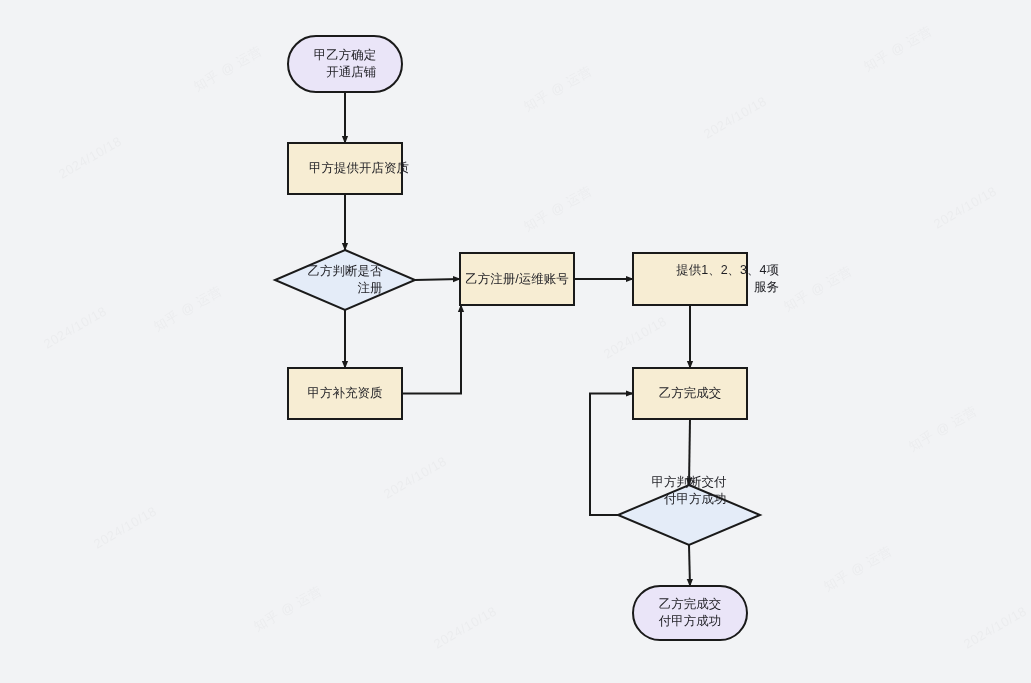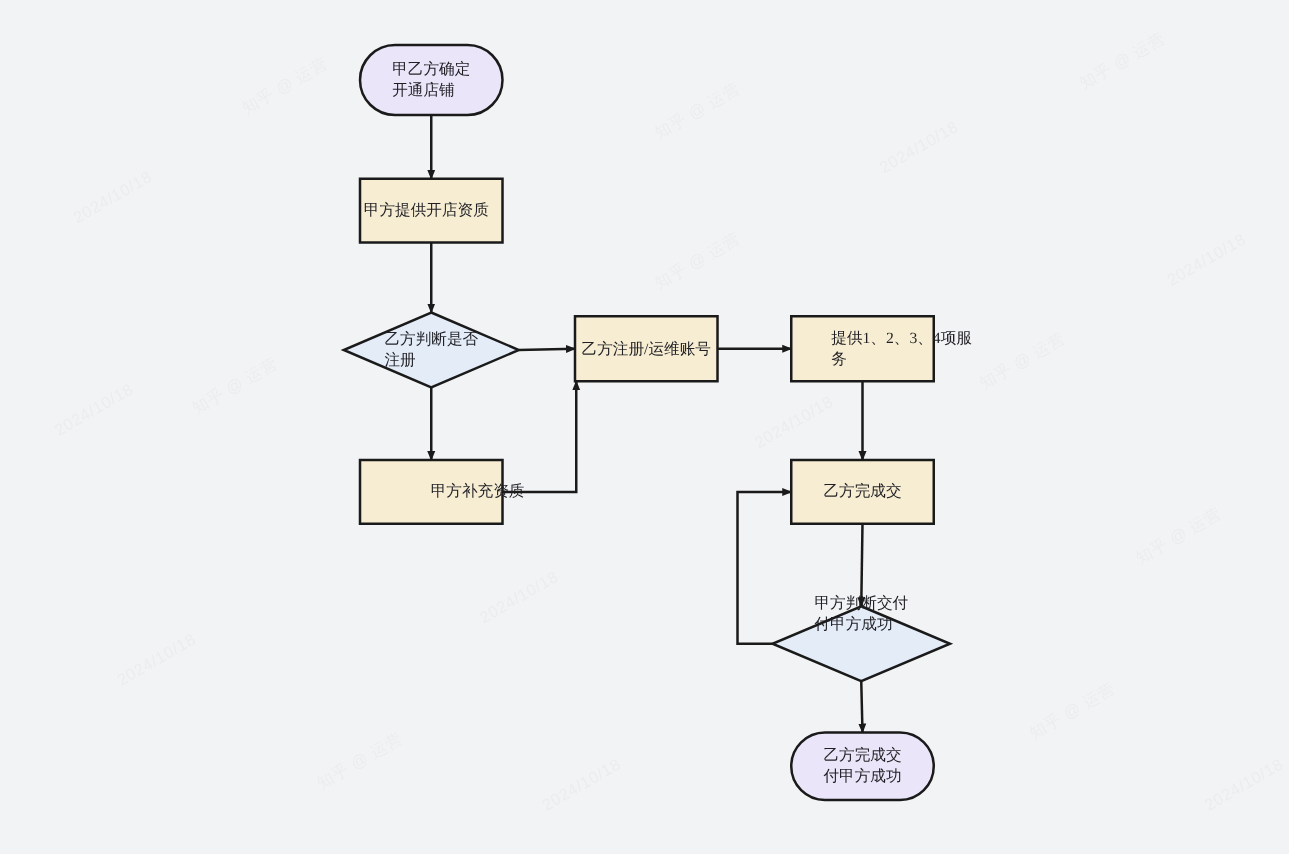--- a/index.html
+++ b/index.html
@@ -30,26 +30,26 @@
     white-space: nowrap;
     pointer-events: none;
     user-select: none;
     letter-spacing: 0.5px;
   }
   .node-label {
     position: absolute;
     display: flex;
     align-items: center;
     justify-content: center;
-    text-align: left;
+    text-align: right;
     color: #1f1f24;
     font-size: 12.5px;
     line-height: 17px;
     pointer-events: none;
-    font-family: Liberation Serif, serif;
+    font-family: Liberation Sans, sans-serif;
   }
   .node-label span { display: block; }
   .hit {
     position: absolute;
     background: transparent;
   }
 </style>
 </head>
 <body>
 
@@ -105,32 +105,32 @@
     </g>
 </svg>
 
 <div id="label-layer">
     <div class="node-label" style="left: 288px; top: 36px; width: 114px; height: 56px;">
       <div>
         <span>甲乙方确定</span>
         <span>开通店铺</span>
       </div>
     </div>
-    <div class="node-label" style="left: 284px; top: 143px; width: 114px; height: 51px;">
+    <div class="node-label" style="left: 302px; top: 143px; width: 114px; height: 51px;">
       <div>
         <span>甲方提供开店资质</span>
       </div>
     </div>
     <div class="node-label" style="left: 275px; top: 250px; width: 140px; height: 60px;">
       <div>
         <span>乙方判断是否</span>
         <span>注册</span>
       </div>
     </div>
-    <div class="node-label" style="left: 288px; top: 368px; width: 114px; height: 51px; margin-left: 37px;">
+    <div class="node-label" style="left: 288px; top: 368px; width: 114px; height: 51px;">
       <div>
         <span>甲方补充资质</span>
       </div>
     </div>
     <div class="node-label" style="left: 460px; top: 253px; width: 114px; height: 52px;">
       <div>
         <span>乙方注册/运维账号</span>
       </div>
     </div>
     <div class="node-label" style="left: 633px; top: 253px; width: 114px; height: 52px; padding-left: 32px;">

